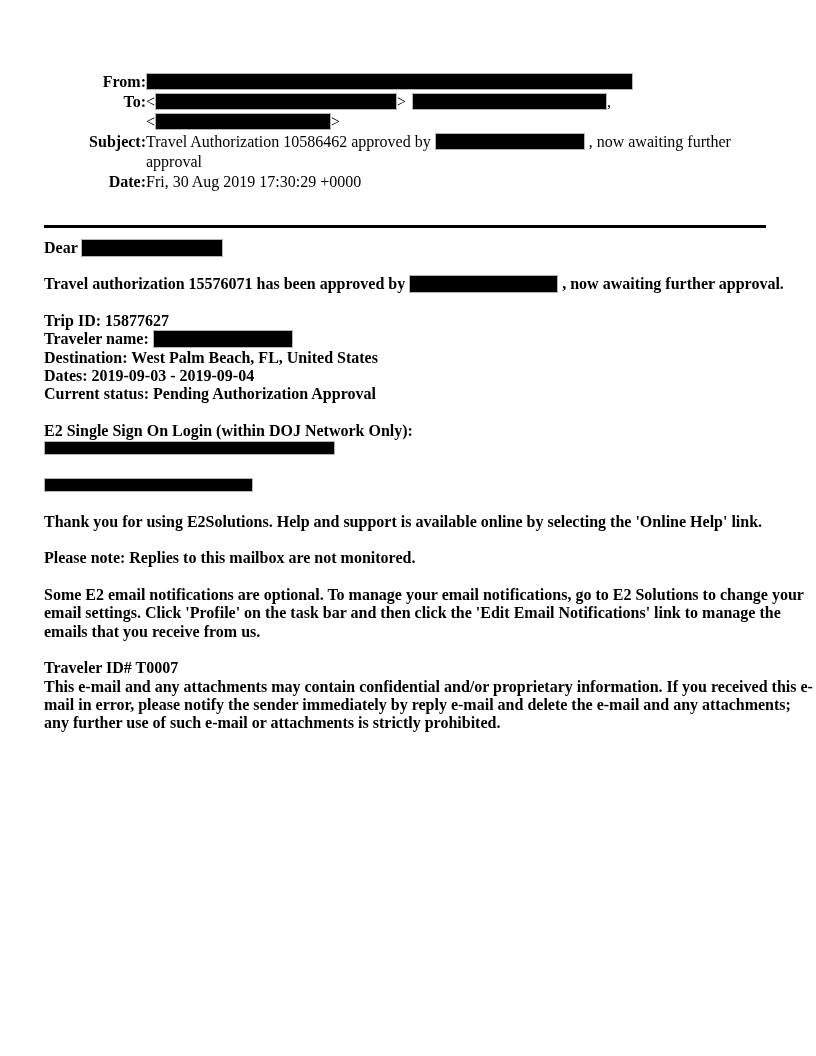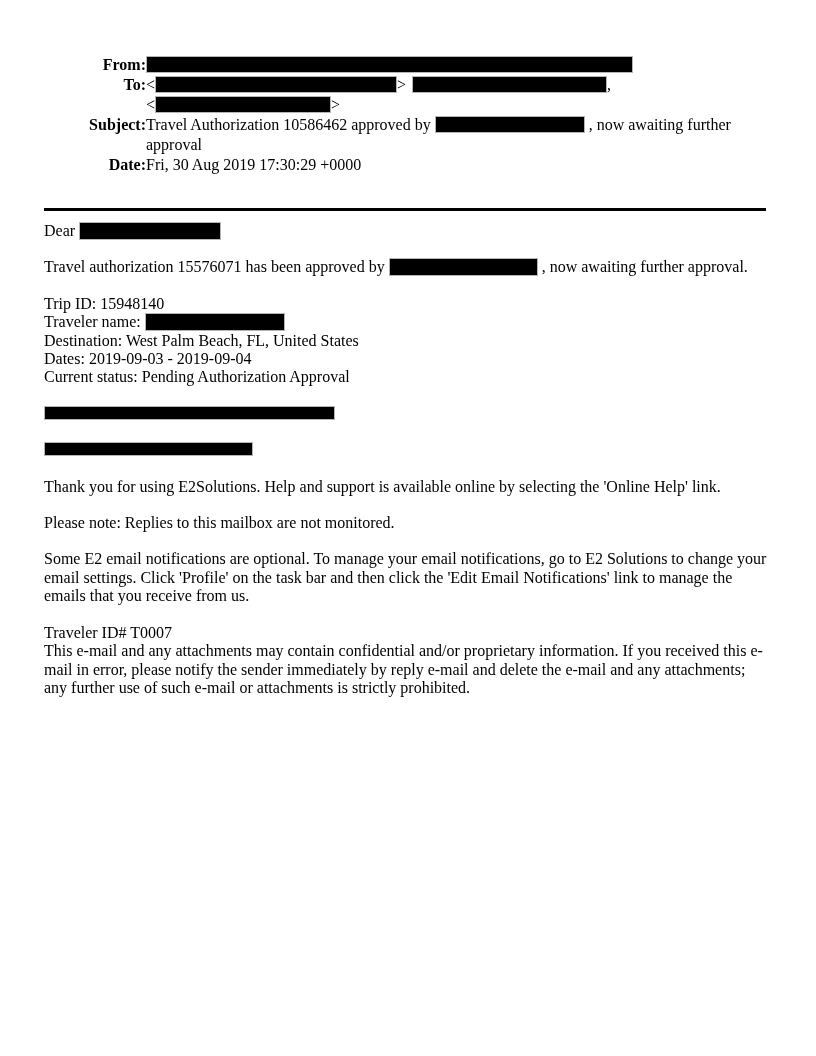--- a/index.html
+++ b/index.html
@@ -3,21 +3,21 @@
 <meta charset="utf-8">
 <style>
   html, body { margin: 0; padding: 0; background: #e8e8e8; }
   .page {
     position: relative;
     width: 816px;
     height: 1056px;
     margin: 0 auto;
     background: #ffffff;
     box-sizing: border-box;
-    padding: 55px 44px 0 44px;
+    padding: 72px 44px 0 44px;
     font-family: "Liberation Serif", serif;
     font-size: 16px;
     color: #000000;
     overflow: hidden;
   }
   table.hdr { border-collapse: collapse; border-spacing: 0; }
   table.hdr td { padding: 0; vertical-align: top; line-height: 20px; }
   td.lbl {
     font-weight: bold;
     text-align: right;
@@ -37,21 +37,21 @@
     vertical-align: -3px;
   }
   .redact.r18 { height: 18px; vertical-align: -4px; }
   .redact.rlink { height: 14px; vertical-align: -1px; }
   .rule {
     border: none;
     border-top: 3px solid #000000;
     margin: 33px 0 0 0;
     width: 722px;
   }
-  .bodytext { margin-top: 11px; line-height: 18.4px; }
+  .bodytext { margin-top: 11px; line-height: 18.4px; font-weight: bold; }
   .para { margin: 0 0 18px 0; }
   p.para { line-height: 18.4px; }
   .pre { white-space: pre; }
 </style>
 </head>
 <body>
 
 <div class="page">
 
   <table class="hdr">
@@ -77,28 +77,29 @@
 
   <hr class="rule">
 
   <div class="bodytext">
 
     <p class="para pre"><span>Dear </span><span class="redact r18" style="width:142px"></span></p>
 
     <p class="para pre"><span>Travel authorization 15576071 has been approved by </span><span class="redact r18" style="width:149px"></span><span> , now awaiting further approval.</span></p>
 
     <div class="para">
-      <div class="line">Trip ID: 15948140</div>
+      <div class="line">Trip ID: 15877627</div>
       <div class="line"><span>Traveler name: </span><span class="redact r18" style="width:140px"></span></div>
       <div class="line">Destination: West Palm Beach, FL, United States</div>
       <div class="line">Dates: 2019-09-03 - 2019-09-04</div>
       <div class="line">Current status: Pending Authorization Approval</div>
     </div>
 
     <div class="para">
+      <div class="line">E2 Single Sign On Login (within DOJ Network Only):</div>
       <div class="line"><span class="redact rlink" style="width:291px"></span></div>
     </div>
 
     <div class="para">
       <div class="line"><span class="redact rlink" style="width:209px"></span></div>
     </div>
 
     <p class="para pre">Thank you for using E2Solutions. Help and support is available online by selecting the 'Online Help' link.</p>
 
     <p class="para pre">Please note: Replies to this mailbox are not monitored.</p>

